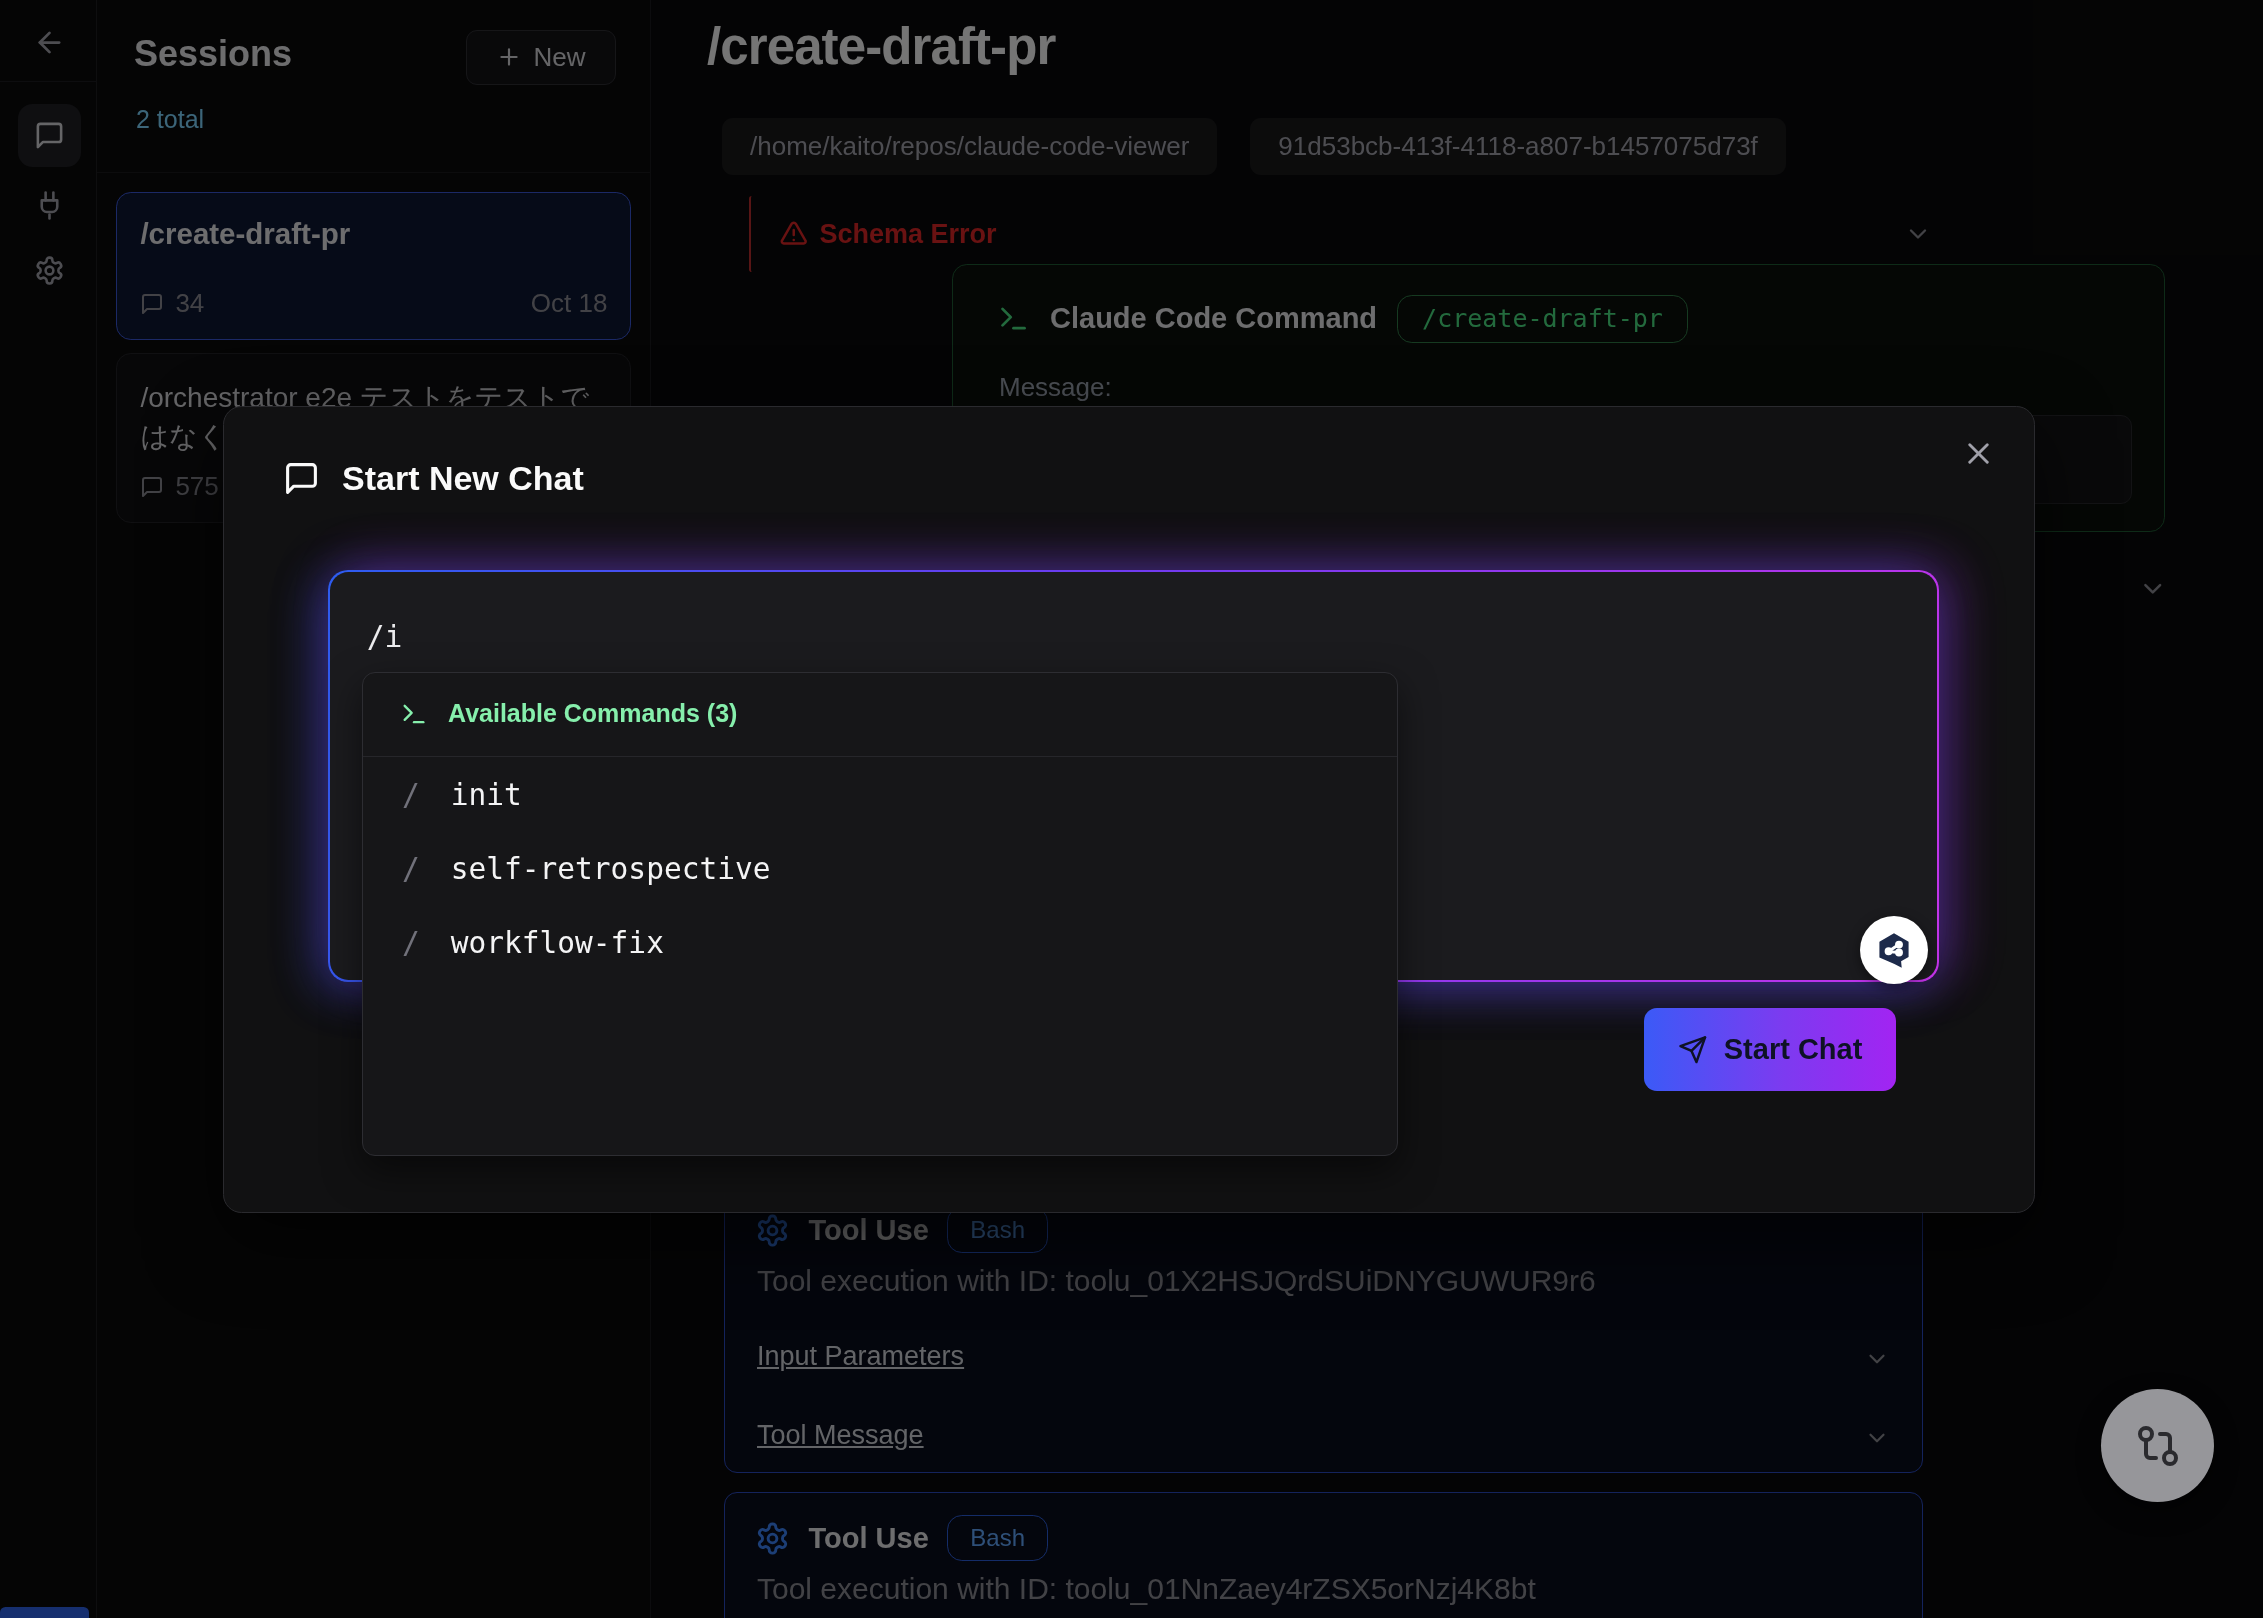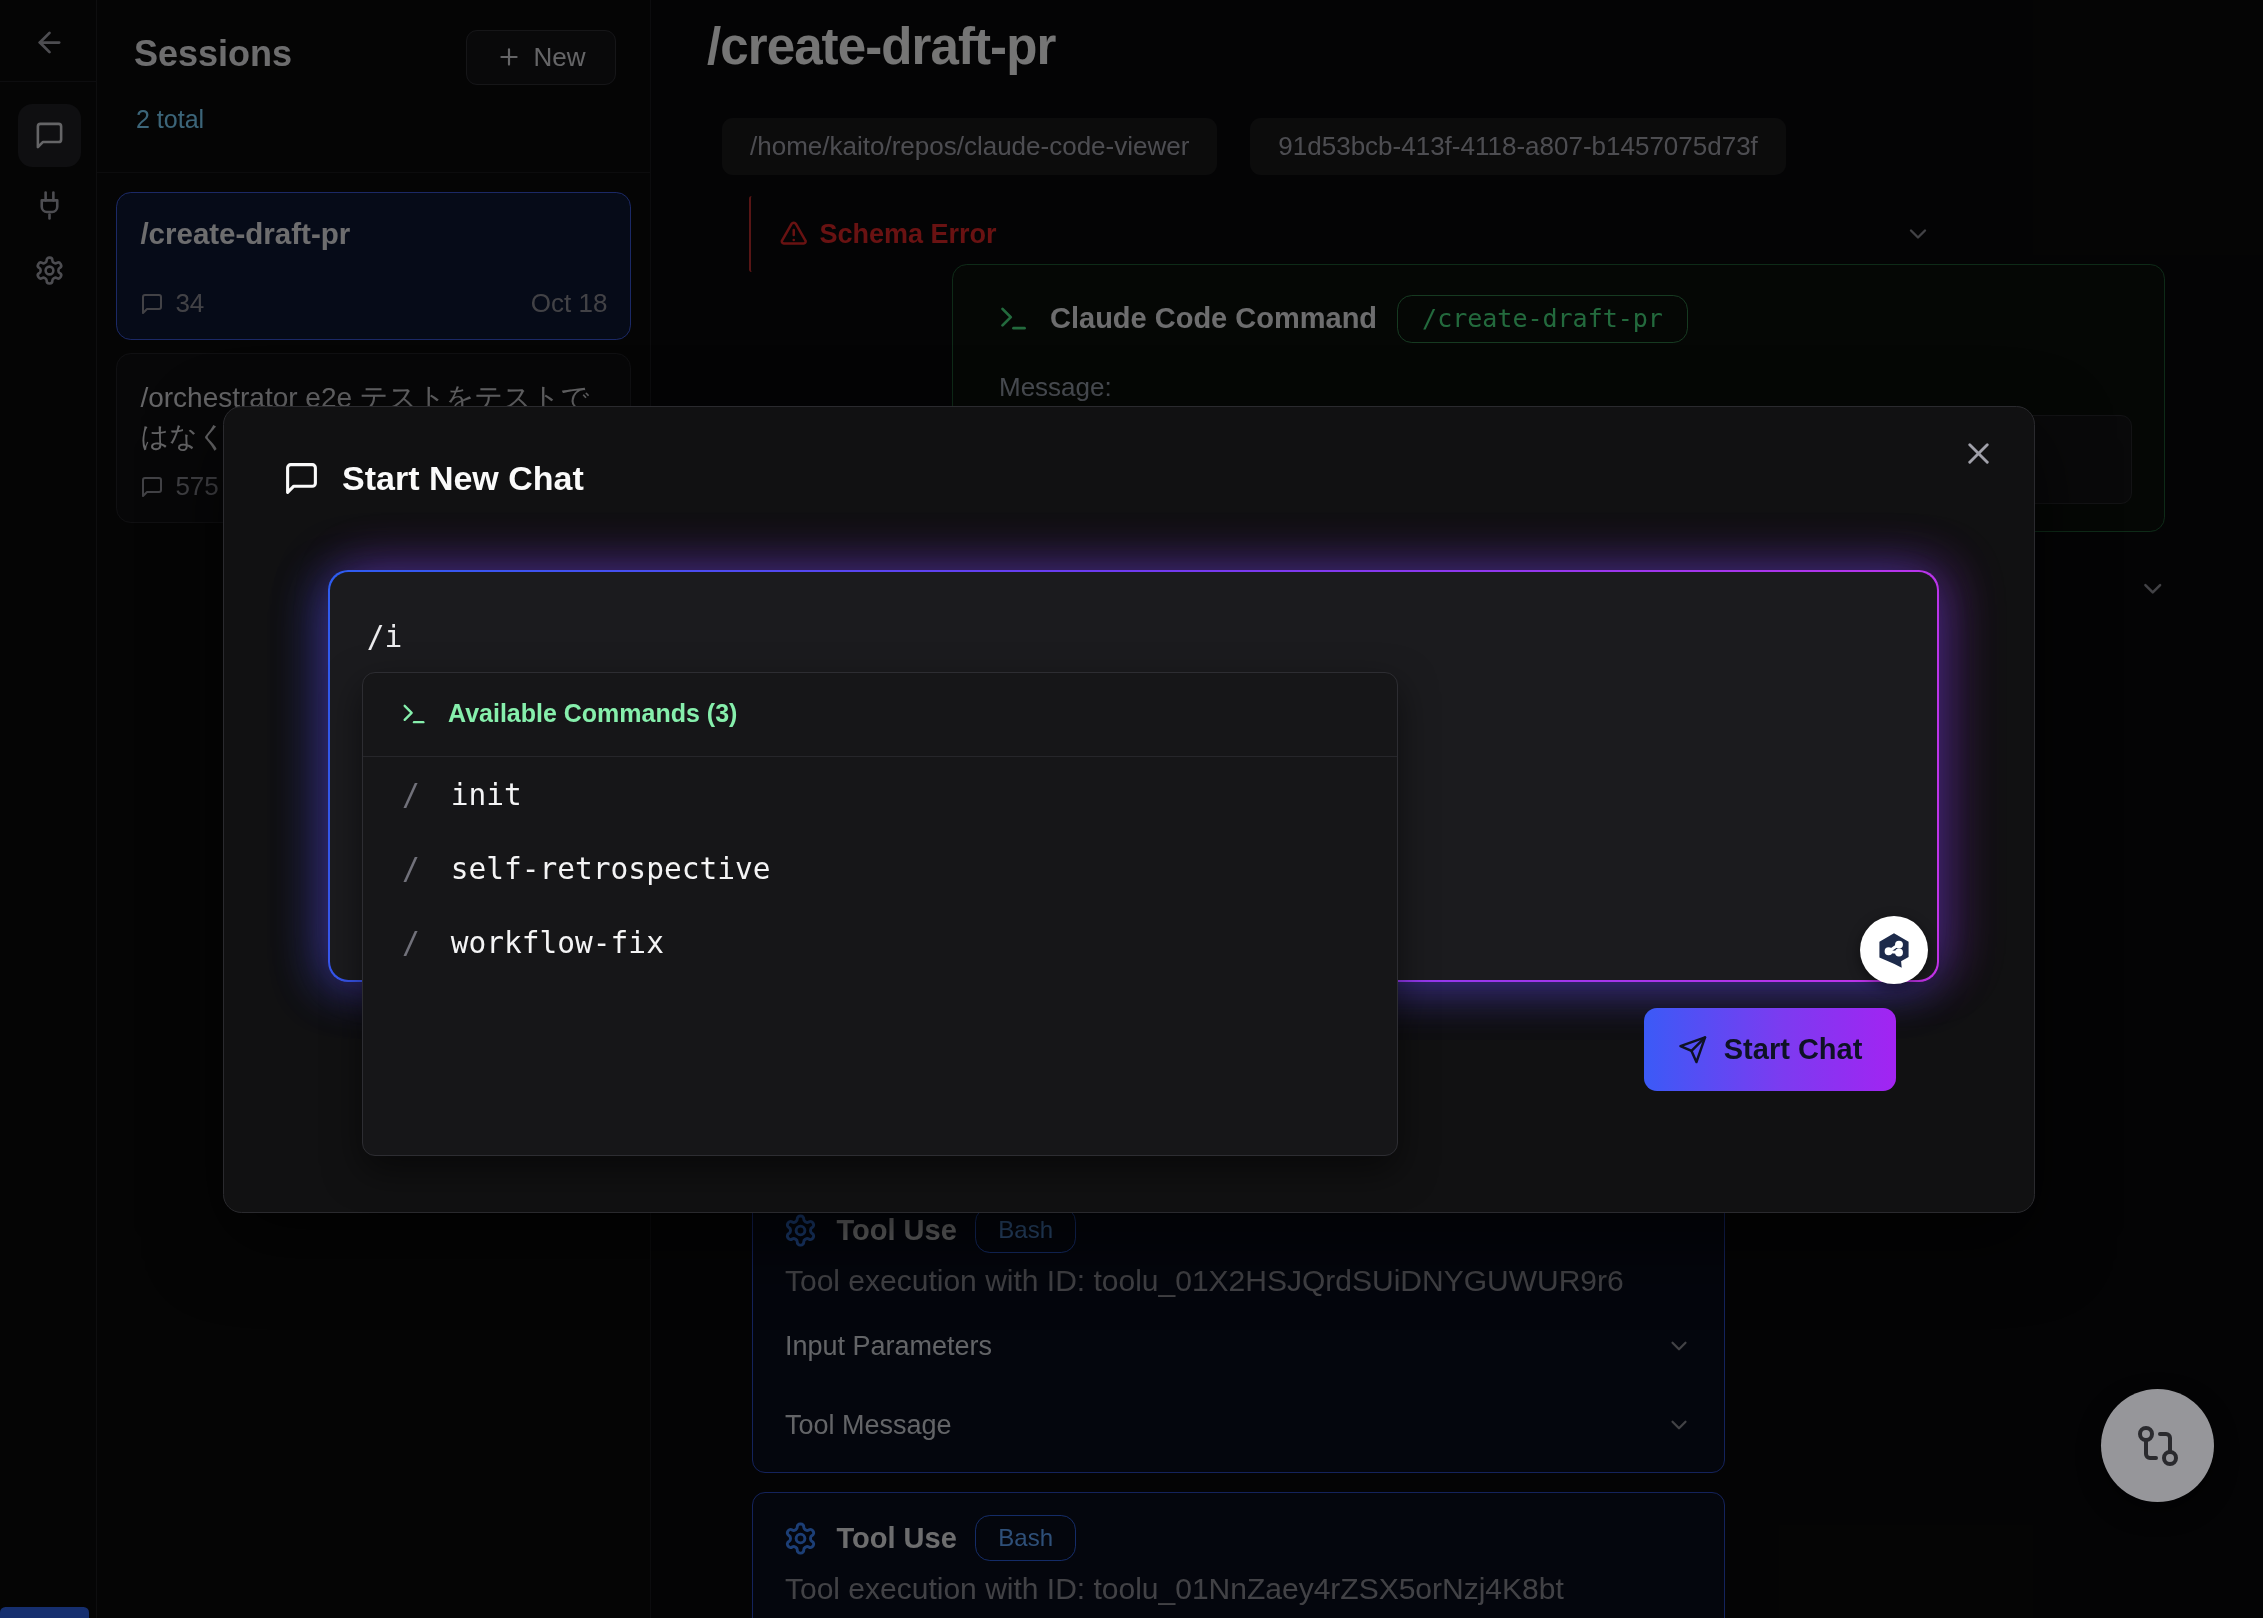--- a/index.html
+++ b/index.html
@@ -50,30 +50,30 @@
               border:0.9px solid #1e5a33; border-radius:14.8px; }
   .cmd-head { position:absolute; left:44px; top:29.5px; display:flex; align-items:center; gap:20px; }
   .cmd-title { font-size:29px; font-weight:600; color:#e4e4e7; }
   .cmd-badge { display:flex; align-items:center; height:48px; padding:0 24px; border:0.9px solid #2f7a46; border-radius:14.8px;
                color:#4ade80; font-size:25px; font-family:"DejaVu Sans Mono", monospace; }
   .cmd-msg-label { position:absolute; left:46px; top:107px; font-size:26px; color:#9ca3af; }
   .cmd-msg-box { position:absolute; left:44px; top:150px; width:1135px; height:89px; background:#141415;
                  border:0.9px solid #28282c; border-radius:11px; }
   .collapse-chev { position:absolute; left:2138px; top:574px; color:#8b8b92; cursor:pointer; }
 
-  .tool-card { position:absolute; left:752px; width:973px; background:#0a0e1c; border:0.9px solid #2b49c0; border-radius:13px; }
+  .tool-card { position:absolute; left:724px; width:1199px; background:#0a0e1c; border:0.9px solid #2b49c0; border-radius:13px; }
   .tool-card.one { top:1184px; height:289px; }
   .tool-card.two { top:1492px; height:222px; }
   .tool-head { position:absolute; left:30px; top:22px; display:flex; align-items:center; gap:18.5px; }
   .tool-title { font-size:29px; font-weight:600; color:#e4e4e7; }
   .tool-badge { display:flex; align-items:center; height:46px; padding:0 22px; border:0.9px solid #2b5cd9; border-radius:14.8px;
                 color:#60a5fa; font-size:24px; }
   .tool-id { position:absolute; left:32px; top:79px; font-size:30px; color:#8b8b92; }
-  .tool-section { position:absolute; left:32px; right:32px; height:52px; display:flex; align-items:center;
-                  color:#cfd2d8; font-size:27px; cursor:pointer; }
+  .tool-section { position:absolute; left:32px; right:32px; height:52px; display:flex; align-items:flex-end;
+                  color:#cfd2d8; font-size:27px; cursor:pointer;text-decoration:underline; }
   .tool-section .chev { margin-left:auto; color:#8b8b92; }
   .tool-section.s1 { top:135px; }
   .tool-section.s2 { top:214px; }
 
   
   .overlay { position:absolute; inset:0; background:rgba(0,0,0,0.52); }
 
   .modal { position:absolute; left:223px; top:406px; width:1812px; height:807px; background:#111112;
            border:0.9px solid #2a2a2e; border-radius:18.5px; box-shadow:0 28px 74px rgba(0,0,0,.65); }
   .modal-head { position:absolute; left:59px; top:52px; display:flex; align-items:center; gap:22px; color:#fafafa; }

